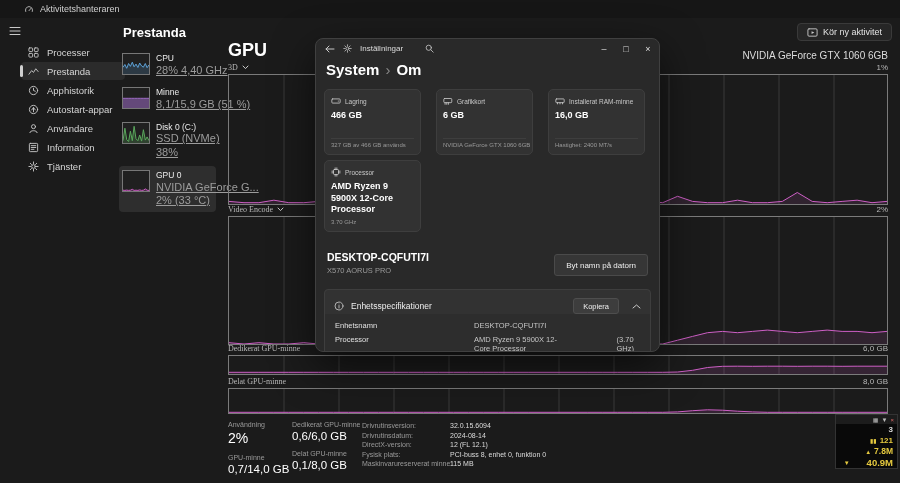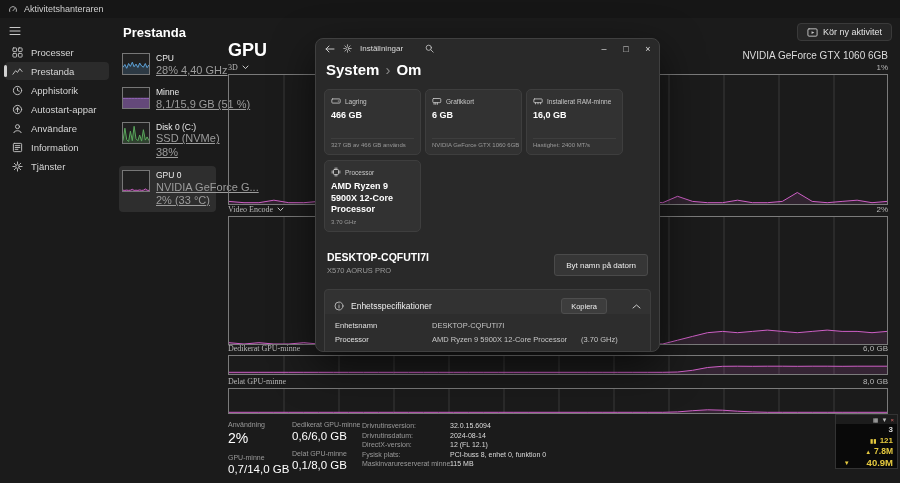--- a/index.html
+++ b/index.html
@@ -4,28 +4,28 @@
 <style>
   html,body{margin:0;padding:0;width:900px;height:483px;overflow:hidden;
     background:#1b1b1b;font-family:"Liberation Sans","DejaVu Sans",sans-serif;color:#e6e6e6;}
   .screen{position:absolute;inset:0;width:900px;height:483px;background:#1b1b1b;}
   svg{display:block}
   .ico{color:#c9c9c9}
   .ico svg{stroke:currentColor;fill:none;stroke-width:1;stroke-linecap:round;stroke-linejoin:round}
 
   
   .titlebar{position:absolute;top:0;left:0;right:0;height:18px;background:#161616;
-    display:flex;align-items:center;gap:6px;padding-left:8px;font-size:9px;color:#cfcfcf;}
+    display:flex;align-items:center;gap:6px;padding-left:24px;font-size:9px;color:#cfcfcf;}
   
   .run-task{position:absolute;top:23px;right:8px;height:18px;display:flex;align-items:center;gap:5px;
     background:#262626;border:1px solid #3a3a3a;border-radius:4px;color:#e3e3e3;font-size:9px;padding:0 9px;cursor:pointer;}
   .hamburger{position:absolute;top:26px;left:9px;}
 
   
-  .sidebar{position:absolute;top:42px;left:0;width:114px;}
+  .sidebar{position:absolute;top:42px;left:16px;width:114px;}
   .side-item{position:relative;display:flex;align-items:center;gap:8px;height:18px;margin:1px 5px;
     padding-left:7px;border-radius:4px;font-size:9.5px;color:#d6d6d6;cursor:pointer;}
   .side-item.active{background:#2b2b2b;}
   .side-item.active::before{content:'';position:absolute;left:-1px;top:3px;width:3px;height:12px;border-radius:2px;background:#d0d0d0;}
 
   
   .perflist{position:absolute;left:115px;top:22px;width:103px;}
   .perflist-title{font-size:13px;font-weight:600;color:#fff;margin:3px 0 9px 8px;}
   .perf-item{display:flex;gap:6px;padding:4px 3px;border-radius:4px;margin:0 2px 2px 4px;cursor:pointer;}
   .perf-item.active{background:#2e2e2e;}
@@ -58,42 +58,42 @@
   .info-val{color:#dcdcdc;white-space:nowrap}
 
   
   .settings{position:absolute;left:315px;top:38px;width:345px;height:314px;background:#292929;
     border:1px solid #404040;border-radius:8px;box-shadow:0 14px 42px rgba(0,0,0,.6);overflow:hidden;z-index:5;box-sizing:border-box;}
   .s-titlebar{height:19px;display:flex;align-items:center;gap:8px;padding-left:9px;font-size:8px;color:#ddd;}
   .s-controls{margin-left:auto;display:flex;}
   .s-ctrl{width:22px;height:19px;display:flex;align-items:center;justify-content:center;font-size:9px;color:#ddd;cursor:pointer;}
   .s-heading{position:absolute;left:10px;top:22px;font-size:15px;font-weight:700;color:#fff;display:flex;gap:6px;align-items:center;}
   .s-sep{color:#8a8a8a;font-weight:400}
-  .cards{position:absolute;left:8px;top:50px;display:flex;gap:4px;}
+  .cards{position:absolute;left:8px;top:50px;display:flex;gap:15px;}
   .card{width:97px;height:66px;background:#323232;border:1px solid #3e3e3e;border-radius:5px;
     padding:6px;box-sizing:border-box;display:flex;flex-direction:column;}
   .card.processor{position:absolute;left:8px;top:121px;height:72px;}
   .card-head{display:flex;gap:4px;align-items:center;font-size:6.5px;color:#c7c7c7;}
   .card-val{font-size:9px;font-weight:700;color:#fff;margin-top:4px;line-height:1.3;}
   .card-foot{margin-top:auto;border-top:1px solid #3e3e3e;padding-top:3px;font-size:6px;color:#9a9a9a;white-space:nowrap;}
   .device-sec{position:absolute;left:11px;top:212px;}
   .dev-name{font-size:10.5px;font-weight:700;color:#fff;}
   .dev-board{font-size:7.5px;color:#9a9a9a;margin-top:3px;}
   .rename-btn{position:absolute;right:11px;top:215px;height:22px;background:#363636;border:1px solid #4a4a4a;
     border-radius:3px;color:#eee;font-size:8px;padding:0 11px;cursor:pointer;}
   .expander{position:absolute;left:8px;right:8px;top:250px;height:25px;background:#323232;
     border:1px solid #3e3e3e;border-radius:4px 4px 0 0;display:flex;align-items:center;gap:7px;
     padding:16px 9px;box-sizing:border-box;cursor:pointer;}
   .exp-title{font-size:8.5px;color:#eee;}
-  .exp-right{margin-left:auto;display:flex;align-items:center;gap:25px;}
+  .exp-right{margin-left:auto;display:flex;align-items:center;gap:13px;}
   .copy-btn{height:16px;background:#3d3d3d;border:1px solid #4e4e4e;border-radius:3px;color:#eee;
     font-size:7.5px;padding:0 9px;cursor:pointer;}
   .speclist{position:absolute;left:8px;right:8px;top:275px;height:60px;background:#2d2d2d;
     border:1px solid #3e3e3e;border-top:none;box-sizing:border-box;padding:4px 0;}
-  .spec-row{display:flex;padding:2.5px 10px;font-size:7.5px;line-height:1.2;}
+  .spec-row{display:flex;padding:2.5px 10px;font-size:7.5px;line-height:1.2;gap:42px;}
   .spec-lbl{width:97px;color:#e0e0e0;flex:none;}
   .spec-val{color:#c6c6c6;}
   .spec-v2{color:#c6c6c6;margin-left:14px;}
   .spec-v2:empty{display:none}
 
   
   .corner{position:absolute;right:2px;top:414px;width:63px;background:rgba(8,8,8,.92);
     border:1px solid #333;z-index:6;box-sizing:border-box;}
   .corner-head{height:9px;background:#1c1c1c;display:flex;justify-content:flex-end;align-items:center;
     gap:3px;padding:0 3px;font-size:6px;line-height:1;}

